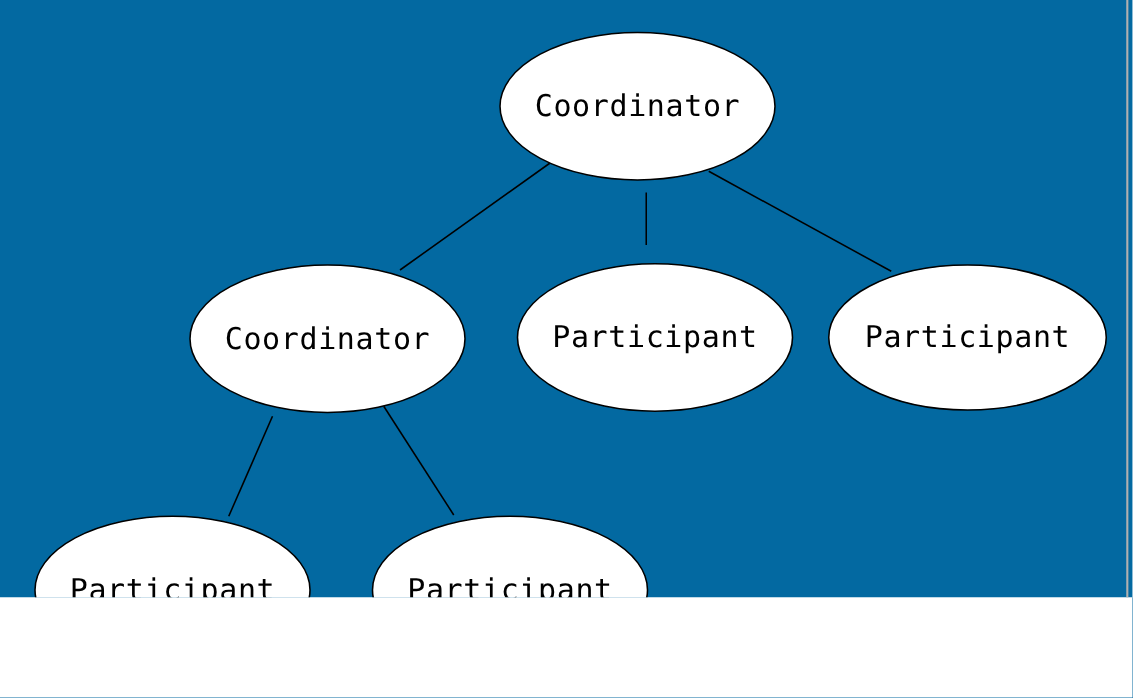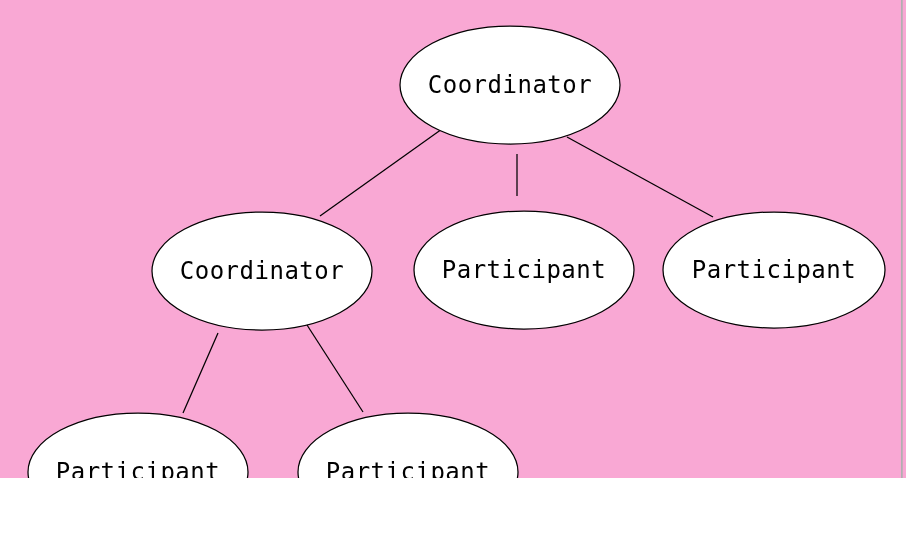--- a/index.html
+++ b/index.html
@@ -4,21 +4,21 @@
 <style>
   html, body {
     margin: 0;
     padding: 0;
     background: #ffffff;
   }
   .canvas {
     position: relative;
     width: 906px;
     height: 478px;
-    background: #f9a8d4;
+    background: #0369a1;
     overflow: hidden;
   }
   svg text {
     font-family: "DejaVu Sans Mono", "Liberation Mono", monospace;
     font-size: 24px;
     fill: #000000;
     letter-spacing: 0.5px;
   }
 </style>
 </head>

